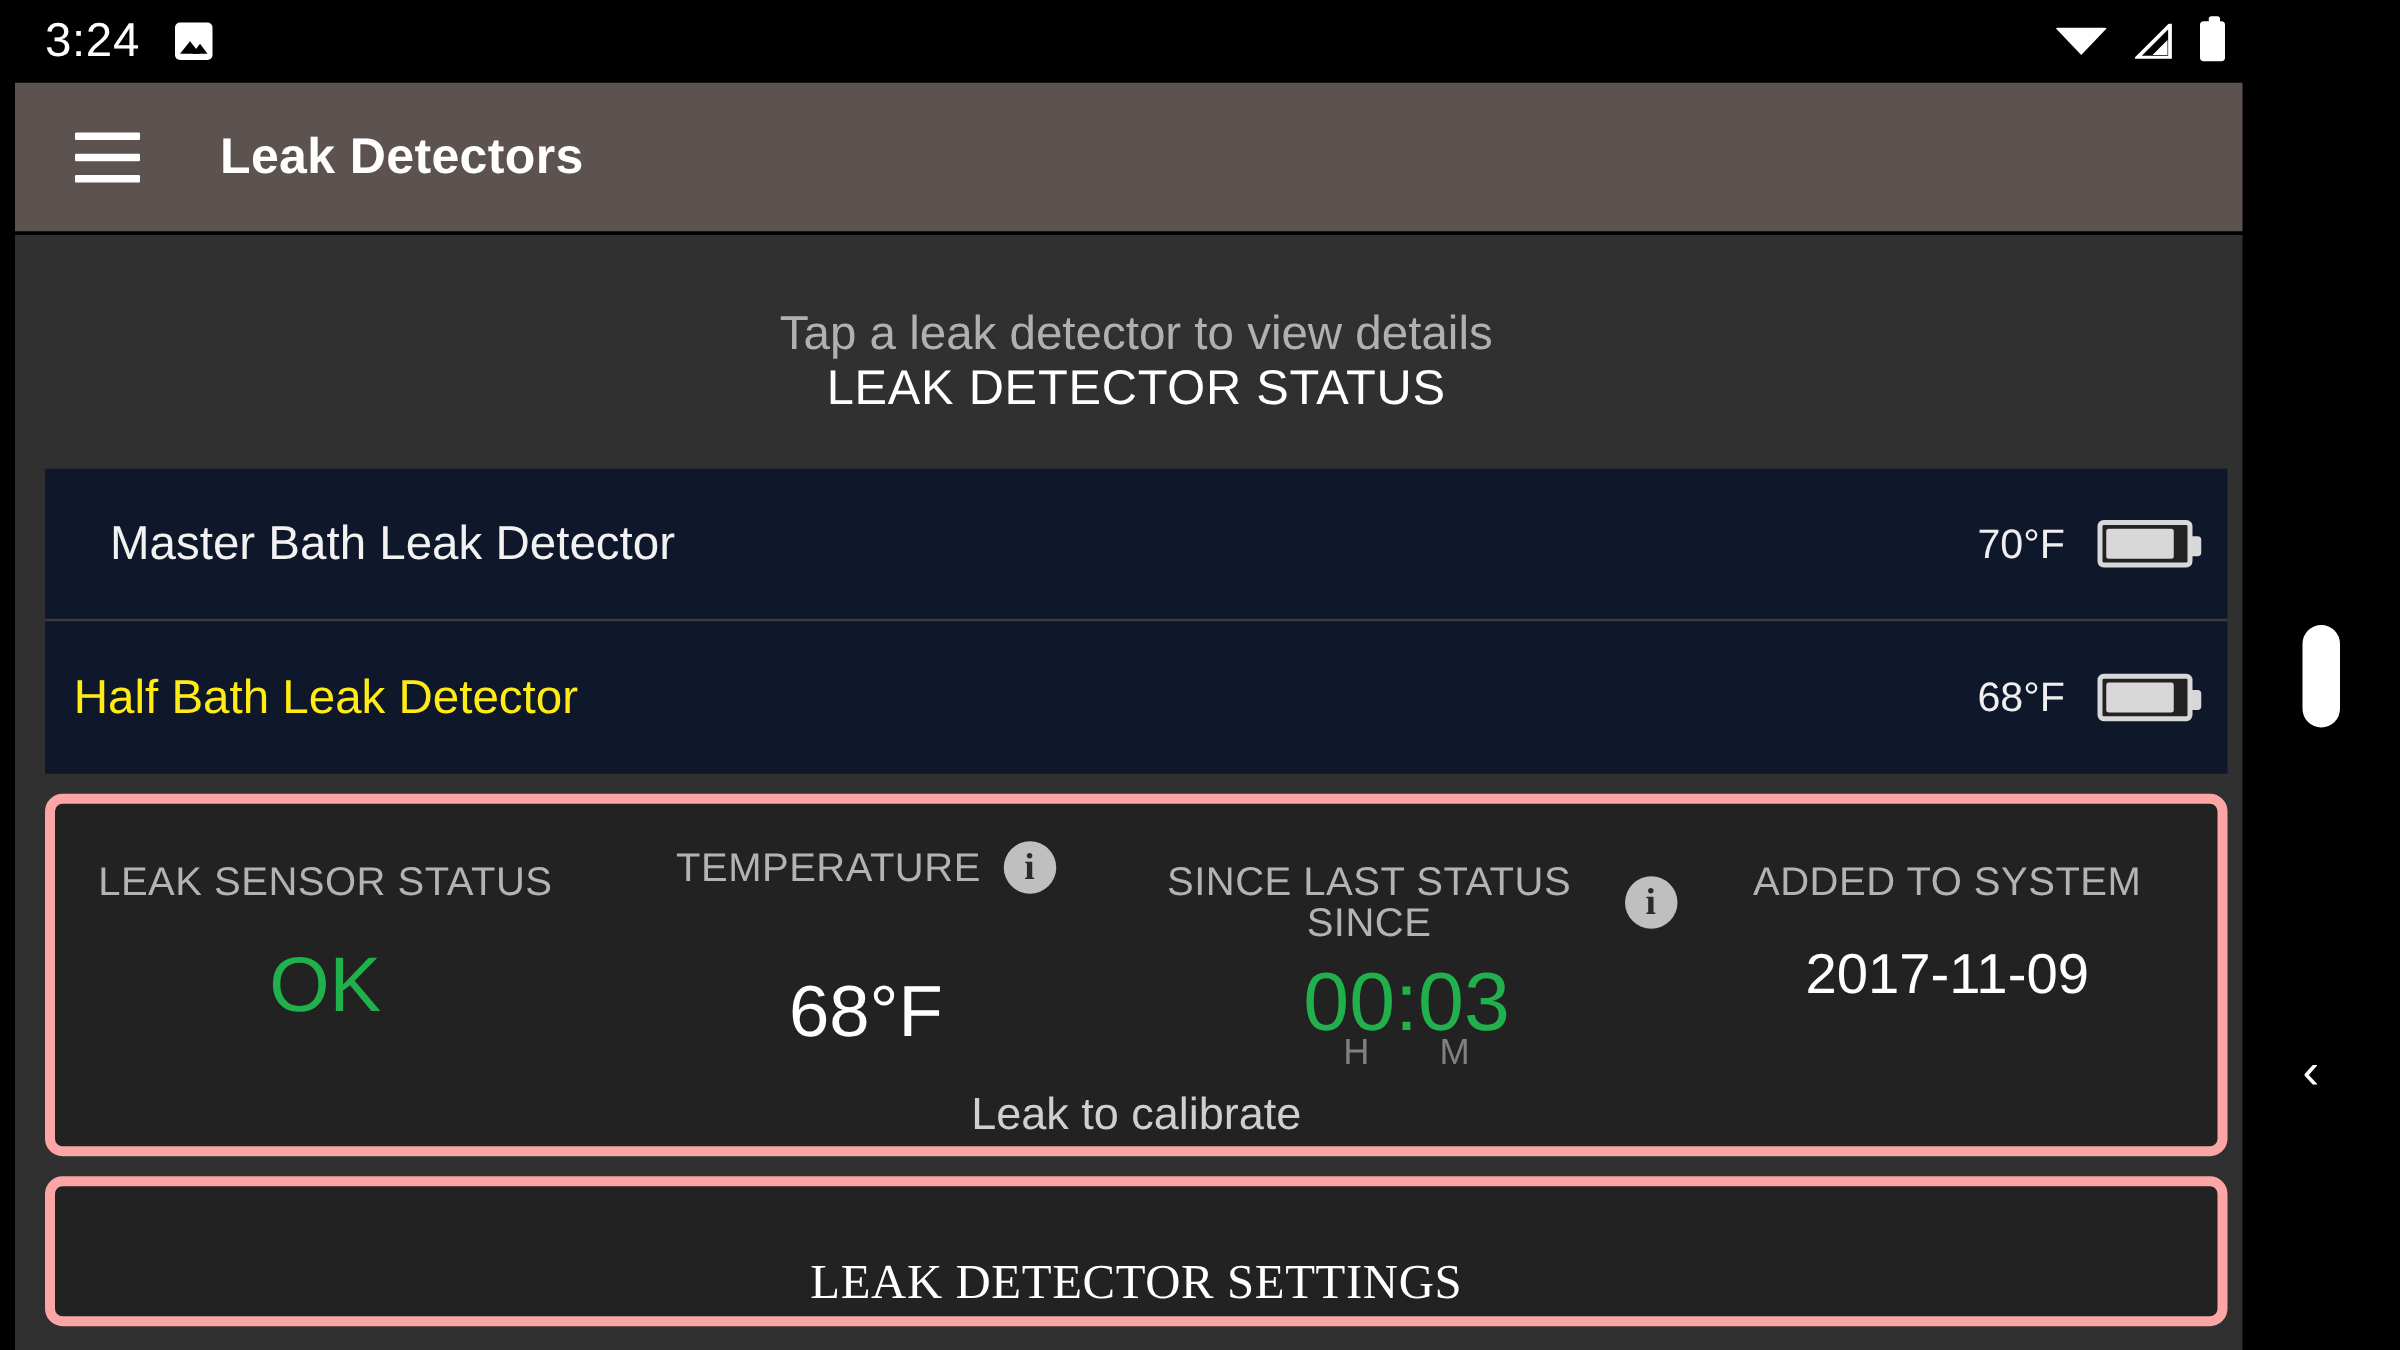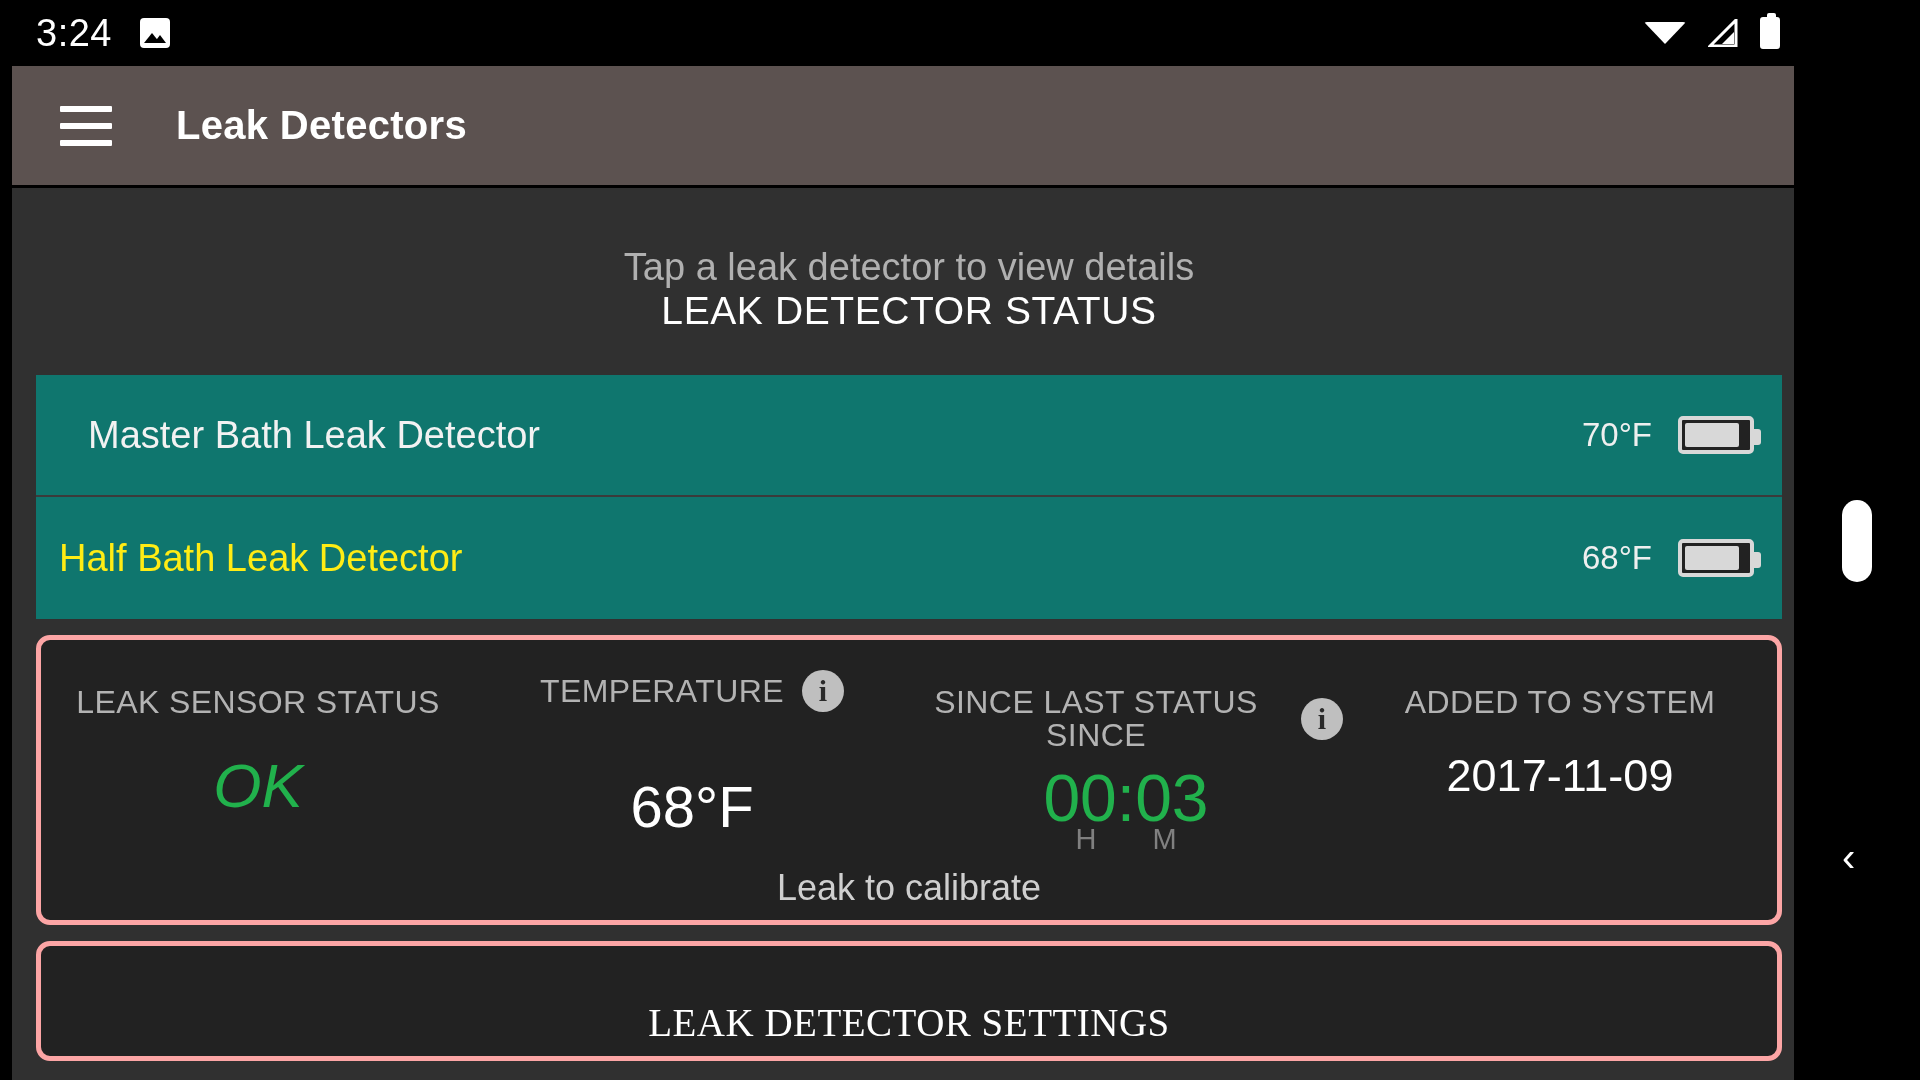--- a/index.html
+++ b/index.html
@@ -102,21 +102,21 @@
   #page-title{
     color:#fff; font-size:39px; letter-spacing:.6px;
   }
   #page-sub{
     color:#b0b0b0; font-size:38px; margin-top:30px;
   }
 
   
   #list{
     margin:42px 24px 0 24px;
-    background:#0f766e;
+    background:#0f172a;
   }
   .det-row{
     display:flex; align-items:center;
     height:122px;
     padding:0 28px 0 52px;
     border-bottom:2px solid #3b3b3b;
   }
   .det-name{ font-size:38px; color:#f2f2f2; }
   .det-name.selected{ color:#ffec14; }
   .det-right{ margin-left:auto; display:flex; align-items:center; gap:26px;}
@@ -131,21 +131,21 @@
     width:8px; height:16px; background:#d8d8d8; border-radius:0 3px 3px 0;
   }
   .batt-fill{
     position:absolute; left:3px; top:3px; bottom:3px;
     background:#d8d8d8; border-radius:2px;
   }
 
   
   .card{
     margin:16px 24px 0 24px;
-    border:5px solid #fca5a5;
+    border:8px solid #fca5a5;
     border-radius:14px;
     background:#222222;
   }
   #detail-card{ height:290px; padding:0; position:relative; }
   #metrics{
     display:flex; height:235px; padding-top:6px;
   }
   .metric{
     flex:1; display:flex; flex-direction:column; align-items:center;
     position:relative;
@@ -162,21 +162,21 @@
     flex:0 0 auto;
     width:42px;height:42px;border-radius:50%;
     background:#bfbfbf; color:#2a2a2a;
     font-size:30px; font-weight:bold; font-family:"Liberation Serif", serif;
     display:flex;align-items:center;justify-content:center;
     cursor:pointer; line-height:1;
   }
   .metric-value{
     font-size:58px; color:#fff; margin-top:14px; line-height:1;
   }
-  .metric-value.ok{ color:#21b14c; font-size:62px;font-style:italic; }
+  .metric-value.ok{ color:#21b14c; font-size:62px; }
   .metric-value.timer{ color:#21b14c; font-size:66px; }
   .metric-value.small{ font-size:45px; }
 
   
   #m-status{ padding-top:40px; }
   #m-status .metric-value{ margin-top:36px; }
   #m-temp{ padding-top:24px;gap:48px; }
   #m-temp .metric-value{ margin-top:18px; }
   #m-since{ padding-top:40px; }
   #m-since .metric-value{ margin-top:14px; }

